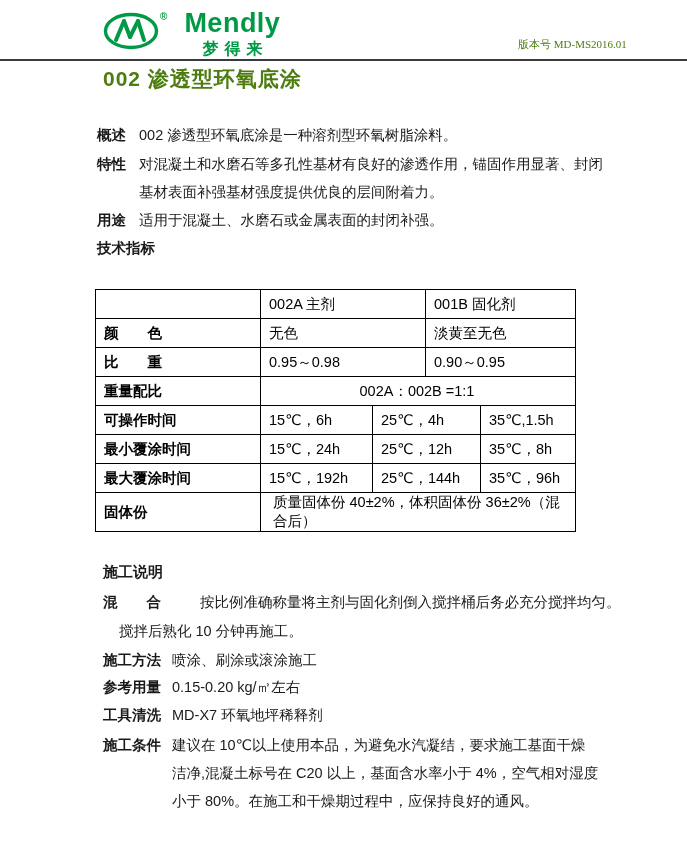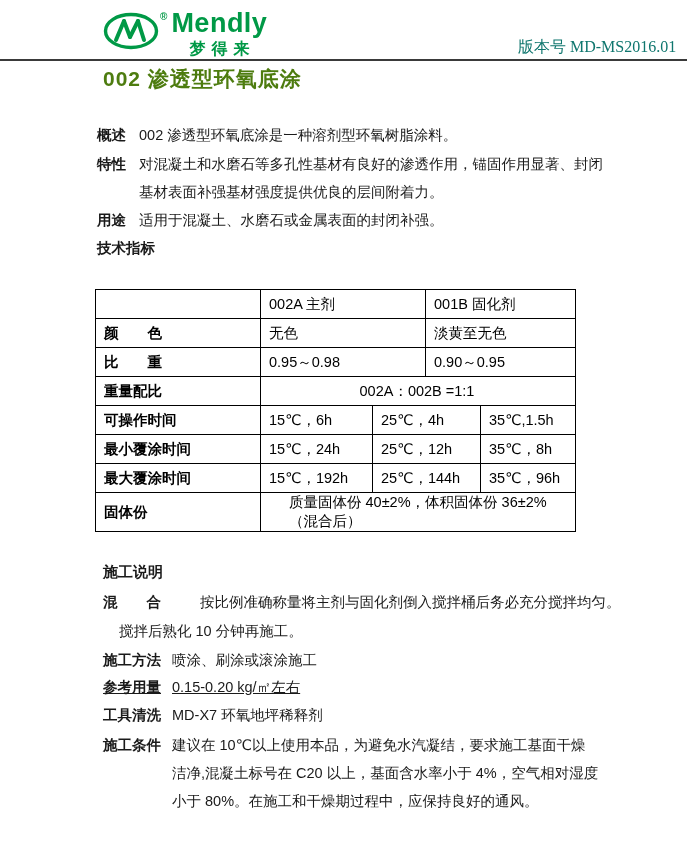--- a/index.html
+++ b/index.html
@@ -8,27 +8,27 @@
     position:relative; width:687px; height:852px; background:#fff;
     font-family:"Liberation Sans","DejaVu Sans",sans-serif; color:#1a1a1a;
     overflow:hidden;
   }
 
   
   .logo { position:absolute; left:103px; top:10px; display:flex; align-items:flex-start; }
   .logo-icon { width:56px; height:40px; }
   .logo-icon svg { display:block; }
   .reg-mark { font-size:10px; font-weight:bold; line-height:1; position:relative; top:2px; margin-left:1px; }
-  .brand-wrap { margin-left:4px; display:flex; flex-direction:column; align-items:center; }
+  .brand-wrap { margin-left:17px; display:flex; flex-direction:column; align-items:center; }
   .brand { font-size:27px; font-weight:bold; line-height:1; letter-spacing:0.5px; }
   .brand-cn { font-size:16px; font-weight:bold; letter-spacing:6px; margin-top:2px; text-indent:6px; }
 
   .version {
     position:absolute; top:37px; left:518px;
-    font-family:"Liberation Serif","DejaVu Serif",serif; font-size:16px; color:#0f766e;
+    font-family:"Liberation Serif","DejaVu Serif",serif; font-size:11px; color:#4d7c0f;
   }
 
   .rule { position:absolute; top:59px; left:0; width:687px; height:2px; background:#3a3a3a; }
 
   .doc-title { position:absolute; left:103px; top:65px; font-size:21px; font-weight:bold; letter-spacing:1px; color:#4d7c0f; }
 
   
   .ov-row { position:absolute; left:97px; display:flex; font-size:14.5px; line-height:28px; }
   .ov-label { flex:0 0 42px; font-weight:bold; }
   .ov-text { width:485px; white-space:pre-line; }
@@ -38,33 +38,33 @@
   .tech-heading { position:absolute; left:97px; top:234px; font-size:14.5px; font-weight:bold; line-height:28px; }
 
   
   .spec-table {
     position:absolute; left:95px; top:289px; width:480px;
     border-collapse:collapse; font-size:14.5px; color:#000000; table-layout:fixed;
   }
   .spec-table td { border:1px solid #000; height:29px; padding:0 2px 0 8px; vertical-align:middle; overflow:hidden; }
   .spec-table td.lbl { font-weight:600; }
   .spec-table td.center { text-align:center; padding-left:0;border-radius:12px; }
-  .spec-table td.solids-val { padding-left:28px; }
+  .spec-table td.solids-val { padding-left:12px; }
 
   
   .sec-heading { position:absolute; left:103px; top:558px; font-size:15px; font-weight:bold; line-height:28px; }
   .c-row { position:absolute; left:103px; display:flex; font-size:14.5px; line-height:28px; }
   .c-label { flex:0 0 69px; font-weight:bold; }
   .c-text { width:470px; white-space:pre-line; }
   .c-note { position:absolute; left:103px; font-size:14.5px; line-height:28px; }
 
   .row-mixing     { top:588px;gap:28px; }
   .row-mix-note   { top:617px;margin-left:16px; }
   .row-method     { top:646px; }
-  .row-dosage     { top:673px;text-decoration:underline; }
+  .row-dosage     { top:673px; }
   .row-cleaning   { top:701px; }
   .row-conditions { top:731px; }
   .row-precoat    { top:816px; }
 </style>
 </head>
 <body>
 
 <div class="page">
 
   <div class="logo">

